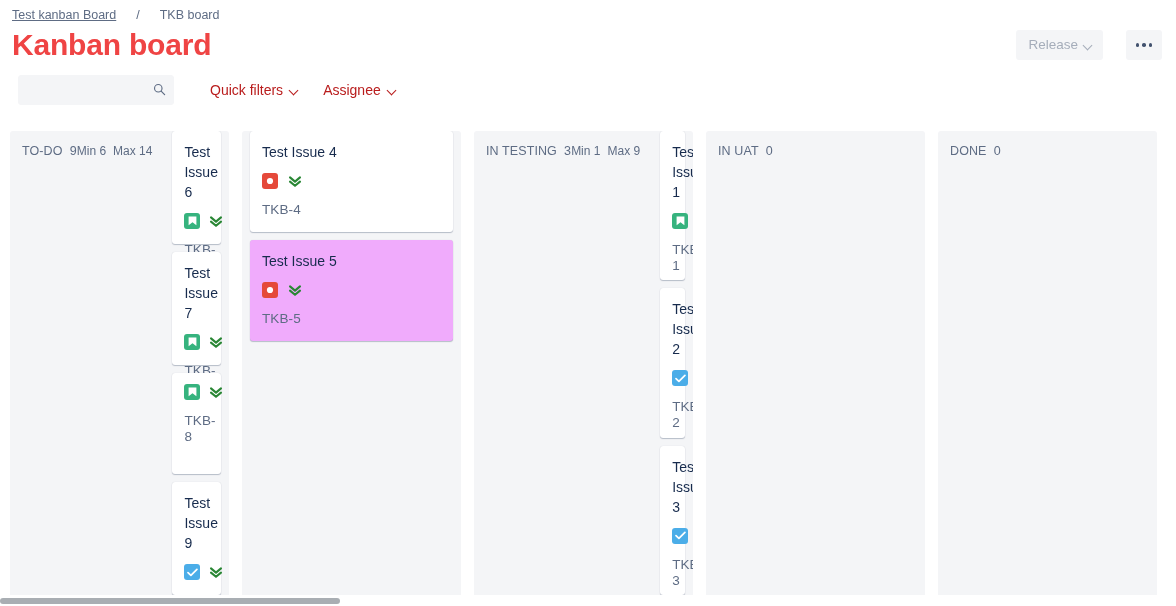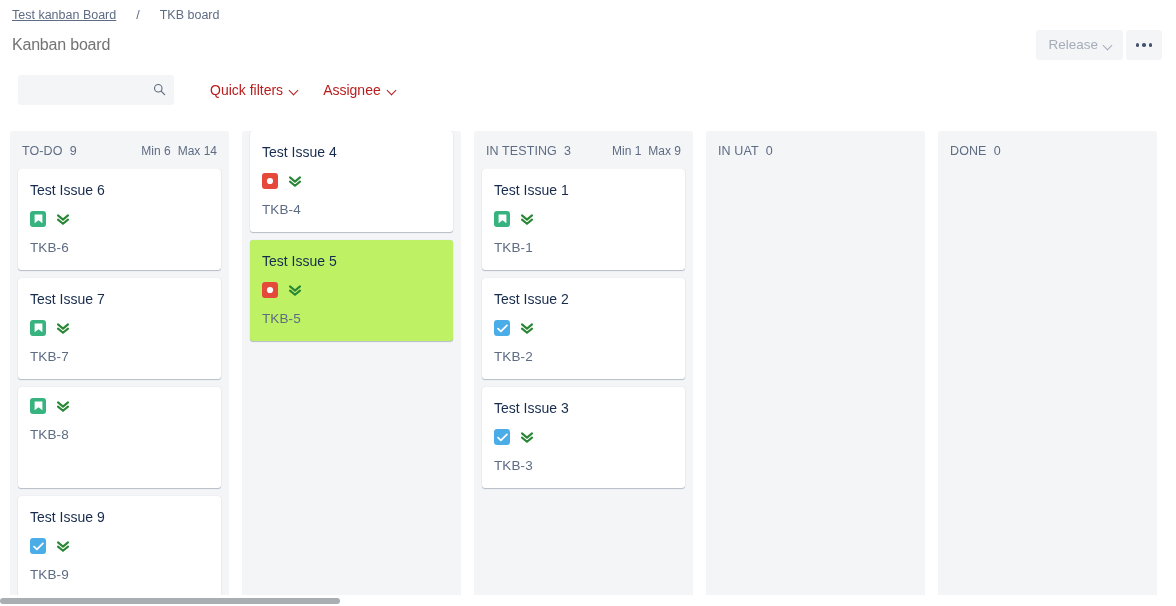--- a/index.html
+++ b/index.html
@@ -33,30 +33,30 @@
 
   
   .title-row {
     display: flex;
     align-items: center;
     justify-content: space-between;
     padding: 4px 14px 0 12px;
     height: 40px;
   }
   .page-title {
-    font-size: 16px;
-    font-weight: normal;
-    color: #737373;
+    font-size: 30px;
+    font-weight: bold;
+    color: #ef4444;
     letter-spacing: -0.2px;
     line-height: 28px;
   }
   .title-actions {
     display: flex;
     align-items: center;
-    gap: 3px;
+    gap: 23px;
   }
   .btn-release {
     background: #f4f5f7;
     color: #a5adba;
     border: none;
     border-radius: 3px;
     font-size: 13.5px;
     font-family: "Liberation Sans", sans-serif;
     padding: 7px 10px 7px 12px;
     display: flex;
@@ -162,21 +162,20 @@
     display: flex;
     gap: 13px;
     overflow: hidden;
   }
   .column {
     width: 219px;
     flex: 0 0 219px;
     background: #f4f5f7;
     border-radius: 3px 3px 0 0;
     display: flex;
-    flex-direction: column;
     height: 464px;
   }
   .col-header {
     display: flex;
     align-items: center;
     justify-content: space-between;
     padding: 10px 12px 9px 12px;
     height: 38px;
   }
   .col-title {
@@ -206,21 +205,21 @@
   
   .card {
     background: #ffffff;
     border-radius: 3px;
     box-shadow: 0 1px 1px rgba(9,30,66,0.25), 0 0 1px rgba(9,30,66,0.16);
     padding: 11px 12px 12px 12px;
     cursor: pointer;
     min-height: 101px;
   }
   .card.selected {
-    background: #bef264;
+    background: #f0abfc;
     box-shadow: 0 1px 1px rgba(9,30,66,0.25), 0 0 1px rgba(9,30,66,0.16);
   }
   .card-summary {
     font-size: 14px;
     color: #172b4d;
     line-height: 20px;
     margin-bottom: 11px;
   }
   .card-icons {
     display: flex;

